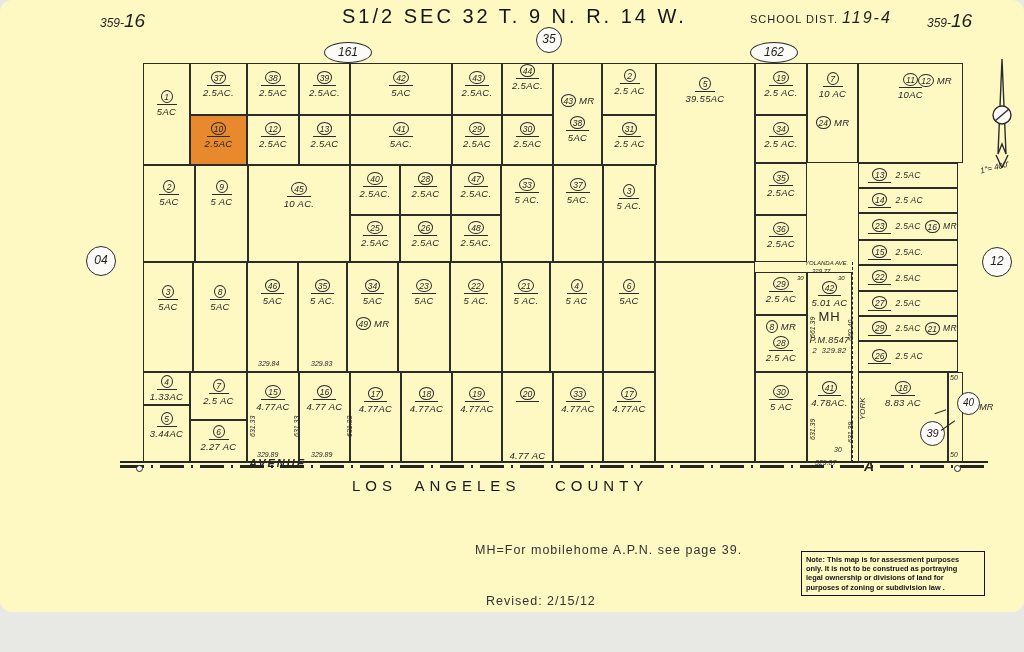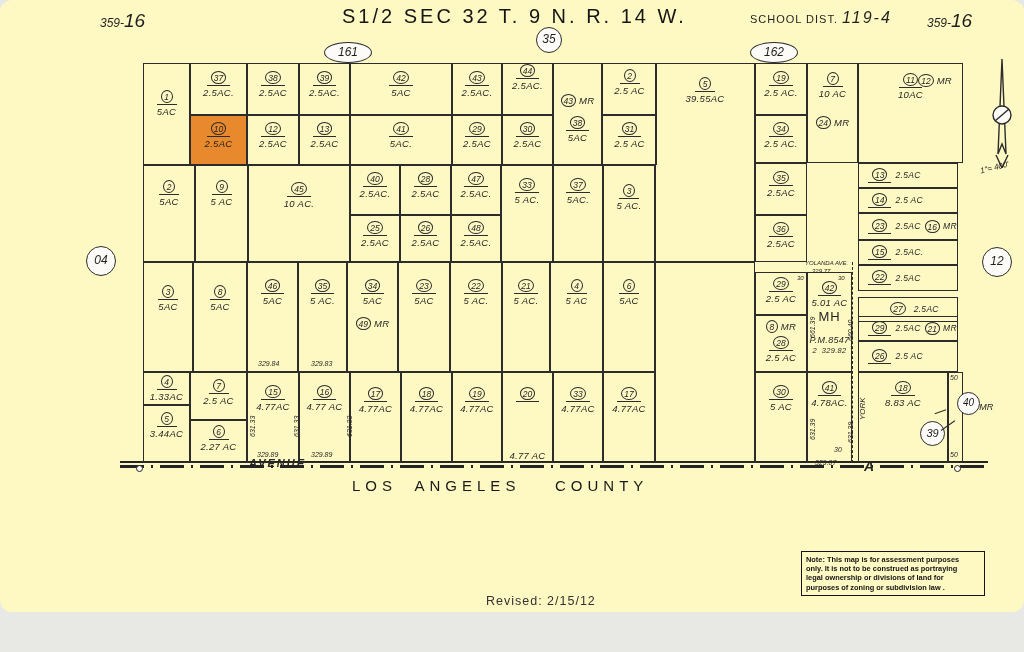--- a/index.html
+++ b/index.html
@@ -628,21 +628,21 @@
         </div>
       </div>
       <div class="parcel row" style="left: 858px; top: 265px; width: 100px; height: 26px;">
         <div class="pline bar">
           <span class="circ">22</span>
         </div>
         <div class="pline">
           <span class="ptxt">2.5AC</span>
         </div>
       </div>
-      <div class="parcel row" style="left: 858px; top: 297px; width: 100px; height: 25px; justify-content: center;">
+      <div class="parcel row" style="left: 858px; top: 291px; width: 100px; height: 25px;">
         <div class="pline bar">
           <span class="circ">27</span>
         </div>
         <div class="pline">
           <span class="ptxt">2.5AC</span>
         </div>
       </div>
       <div class="parcel row" style="left: 858px; top: 316px; width: 100px; height: 25px;">
         <div class="pline bar">
           <span class="circ">29</span>
@@ -755,20 +755,21 @@
       <span class="meas" style="left: 950px; top: 374px; font-size: 7px;">50</span>
       <span class="meas" style="left: 950px; top: 451px; font-size: 7px;">50</span>
       <span class="meas street" style="left: 249px; top: 457px; font-size: 11px;">AVENUE</span>
       <span class="meas street" style="left: 864px; top: 458px; font-size: 14px;">A</span>
       <span class="meas county" style="left: 352px; top: 477px; font-size: 15px;">LOS  ANGELES</span>
       <span class="meas county" style="left: 519px; top: 477px; font-size: 15px; margin-left: 36px;">COUNTY</span>
       <div class="leader" style="left: 941px; top: 430px; width: 17px; transform: rotate(-35deg);"></div>
       <div class="leader" style="left: 946px; top: 409px; width: 12px; transform: rotate(160deg);"></div>
     </div>
 
+  <div class="mh-note">MH=For  mobilehome  A.P.N.  see  page  39.</div>
   <div class="revised">Revised: 2/15/12</div>
 
   <div class="note-box">
     <div>Note: This map is for assessment purposes</div>
     <div>only. It is not to be construed as portraying</div>
     <div>legal ownership or divisions of land for</div>
     <div>purposes of zoning or subdivision law .</div>
   </div>
 
   <div class="assessors">

